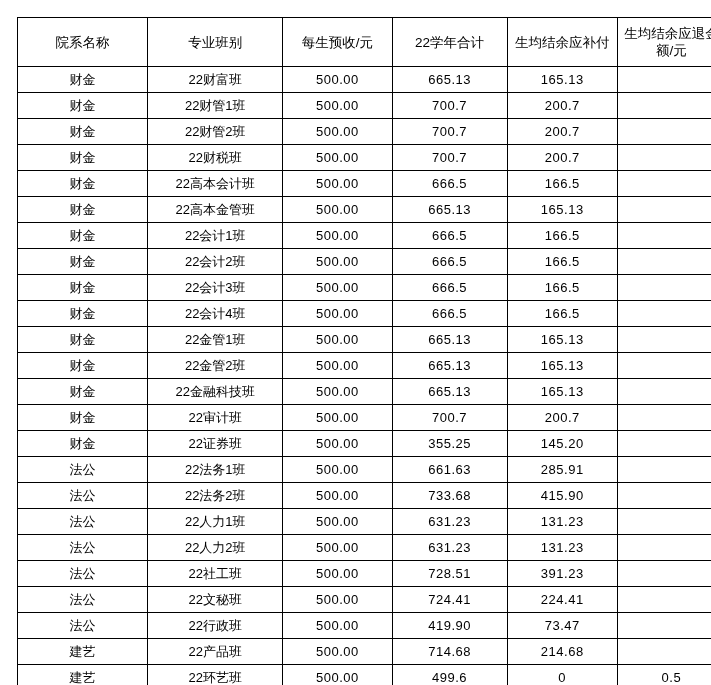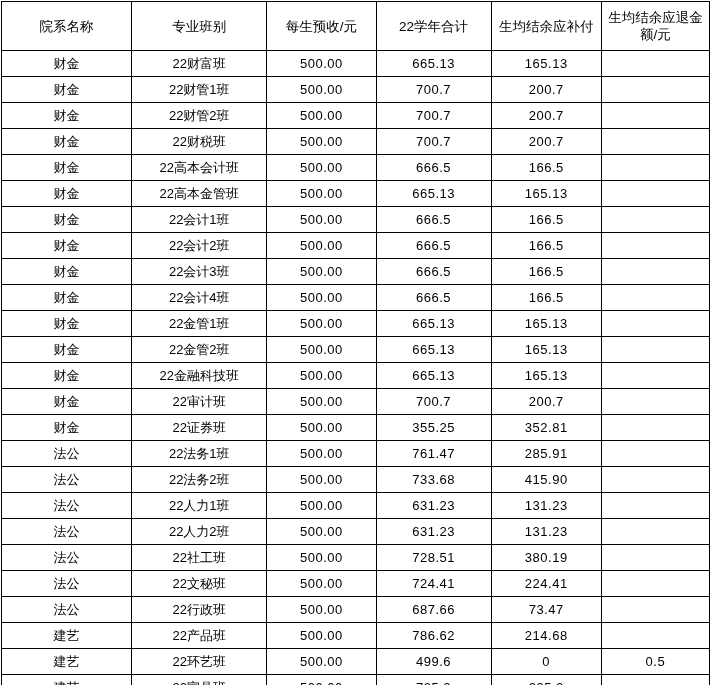--- a/index.html
+++ b/index.html
@@ -10,21 +10,21 @@
   body {
     width: 711px;
     height: 685px;
     font-family: "Liberation Sans", sans-serif;
     color: #000000;
   }
   .sheet {
     width: 711px;
     height: 501px;
     box-sizing: border-box;
-    padding: 0;
+    padding: 16px;
   }
   table.data-table {
     border-collapse: collapse;
     table-layout: fixed;
     width: 709px;
     margin: 1px 1px 0 1px;
   }
   table.data-table th,
   table.data-table td {
     border: 1px solid #000000;
@@ -194,28 +194,28 @@
           <td class="num">500.00</td>
           <td class="num">700.7</td>
           <td class="num">200.7</td>
           <td class="num empty"></td>
         </tr>
         <tr>
           <td>财金</td>
           <td>22证券班</td>
           <td class="num">500.00</td>
           <td class="num">355.25</td>
-          <td class="num">352.81</td>
+          <td class="num">145.20</td>
           <td class="num empty"></td>
         </tr>
         <tr>
           <td>法公</td>
           <td>22法务1班</td>
           <td class="num">500.00</td>
-          <td class="num">761.47</td>
+          <td class="num">661.63</td>
           <td class="num">285.91</td>
           <td class="num empty"></td>
         </tr>
         <tr>
           <td>法公</td>
           <td>22法务2班</td>
           <td class="num">500.00</td>
           <td class="num">733.68</td>
           <td class="num">415.90</td>
           <td class="num empty"></td>
@@ -234,44 +234,44 @@
           <td class="num">500.00</td>
           <td class="num">631.23</td>
           <td class="num">131.23</td>
           <td class="num empty"></td>
         </tr>
         <tr>
           <td>法公</td>
           <td>22社工班</td>
           <td class="num">500.00</td>
           <td class="num">728.51</td>
-          <td class="num">380.19</td>
+          <td class="num">391.23</td>
           <td class="num empty"></td>
         </tr>
         <tr>
           <td>法公</td>
           <td>22文秘班</td>
           <td class="num">500.00</td>
           <td class="num">724.41</td>
           <td class="num">224.41</td>
           <td class="num empty"></td>
         </tr>
         <tr>
           <td>法公</td>
           <td>22行政班</td>
           <td class="num">500.00</td>
-          <td class="num">687.66</td>
+          <td class="num">419.90</td>
           <td class="num">73.47</td>
           <td class="num empty"></td>
         </tr>
         <tr>
           <td>建艺</td>
           <td>22产品班</td>
           <td class="num">500.00</td>
-          <td class="num">786.62</td>
+          <td class="num">714.68</td>
           <td class="num">214.68</td>
           <td class="num empty"></td>
         </tr>
         <tr>
           <td>建艺</td>
           <td>22环艺班</td>
           <td class="num">500.00</td>
           <td class="num">499.6</td>
           <td class="num">0</td>
           <td class="num">0.5</td>

